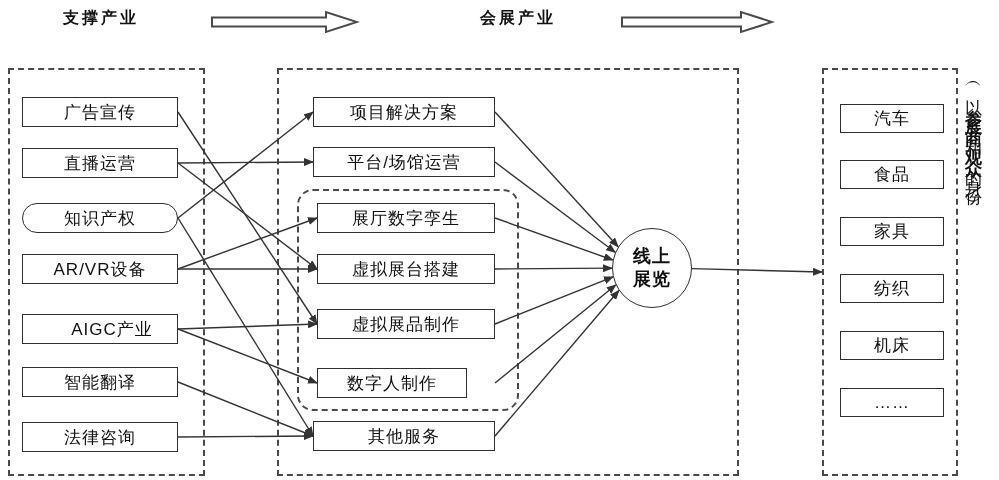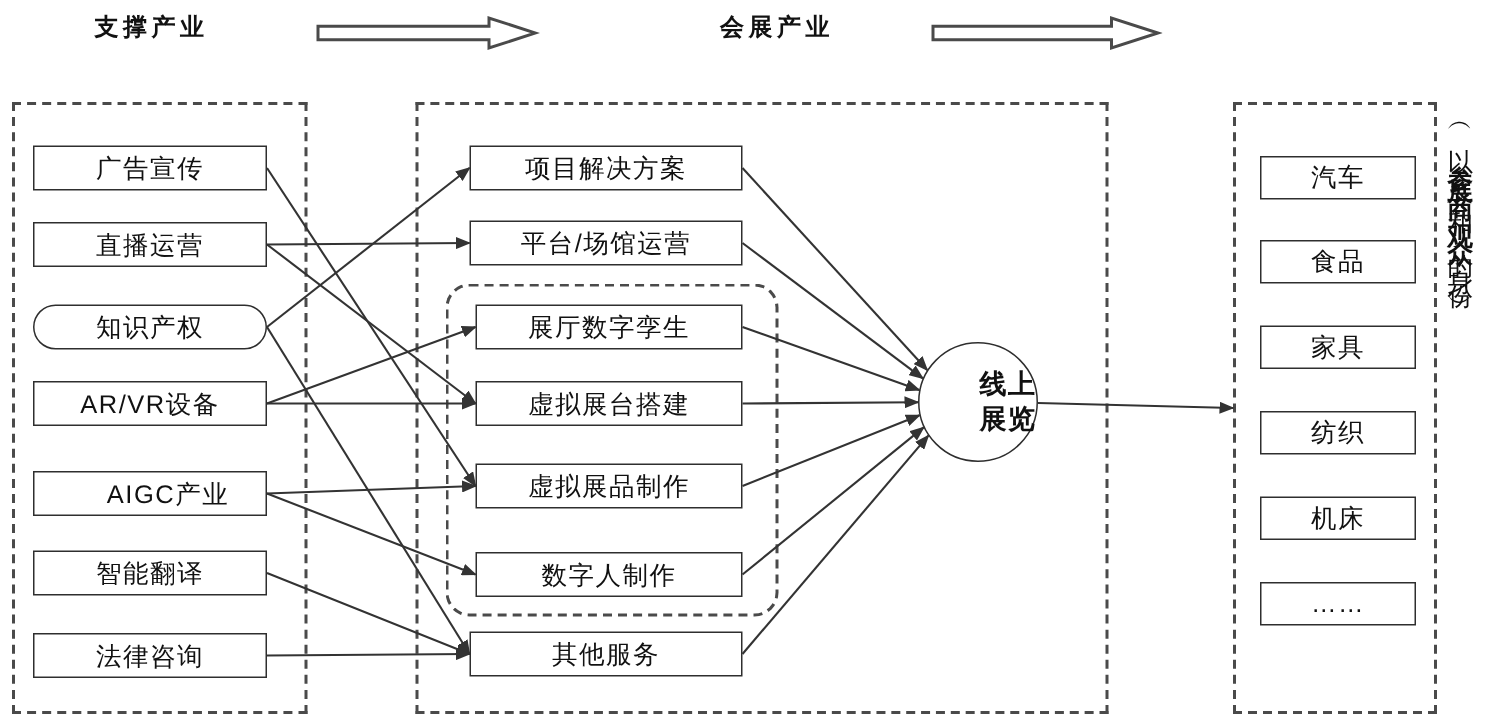--- a/index.html
+++ b/index.html
@@ -7,21 +7,21 @@
   #canvas { position: relative; width: 999px; height: 480px; background: #fff; overflow: hidden; }
 
   .hdr { position: absolute; font-size: 16px; font-weight: bold; text-align: right; letter-spacing: 3px; white-space: nowrap; }
   .flow-arrow { position: absolute; }
 
   .panel { position: absolute; border: 2px dashed #4a4a4a; background: transparent; }
   .inner-dash { position: absolute; border: 2px dashed #4a4a4a; border-radius: 16px; }
 
   .node { position: absolute; border: 1.6px solid #2e2e2e; background: #fff; display: flex; align-items: center; justify-content: center; font-size: 17px; letter-spacing: 1px; white-space: nowrap; }
 
-  .circle { position: absolute; border: 1.6px solid #2e2e2e; border-radius: 50%; background: #fff; display: flex; flex-direction: column; align-items: flex-end; justify-content: center; font-weight: bold; font-size: 18px; line-height: 1.3; letter-spacing: 1px; }
+  .circle { position: absolute; border: 1.6px solid #2e2e2e; border-radius: 50%; background: #fff; display: flex; flex-direction: column; align-items: center; justify-content: center; font-weight: bold; font-size: 18px; line-height: 1.3; letter-spacing: 1px; }
 
   #edge-layer { position: absolute; left: 0; top: 0; width: 999px; height: 480px; pointer-events: none; z-index: 5; }
   .edge { stroke: #333333; stroke-width: 1.4; }
 
   .vnote { position: absolute; writing-mode: vertical-rl; text-orientation: upright; font-size: 17px; letter-spacing: 10px; line-height: 30px; }
   .vnote b { font-weight: bold; }
 </style>
 </head>
 <body>
 
@@ -78,21 +78,21 @@
   </div>
   <div class="node" style="left:317px; top:203px; width:178px; height:30px;">
     <span>展厅数字孪生</span>
   </div>
   <div class="node" style="left:317px; top:254px; width:178px; height:30px;">
     <span>虚拟展台搭建</span>
   </div>
   <div class="node" style="left:317px; top:309px; width:178px; height:30px;">
     <span>虚拟展品制作</span>
   </div>
-  <div class="node" style="left:317px; top:368px; width:178px; height:30px;">
+  <div class="node" style="left:317px; top:368px; width:150px; height:30px;">
     <span>数字人制作</span>
   </div>
   <div class="node" style="left:313px; top:421px; width:182px; height:30px;">
     <span>其他服务</span>
   </div>
 
   <div class="circle" style="left:612px; top:228px; width:80px; height:80px;">
     <span>线上</span>
     <span>展览</span>
   </div>

